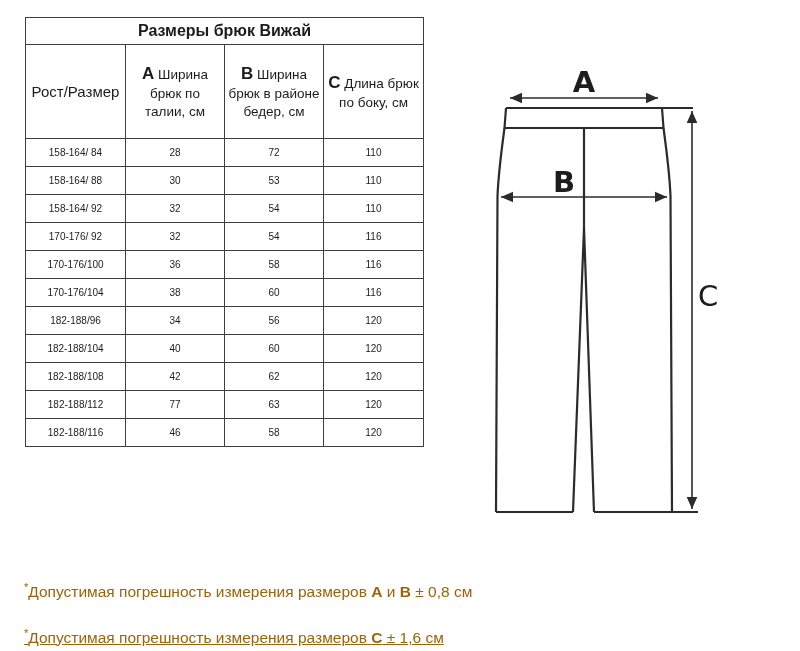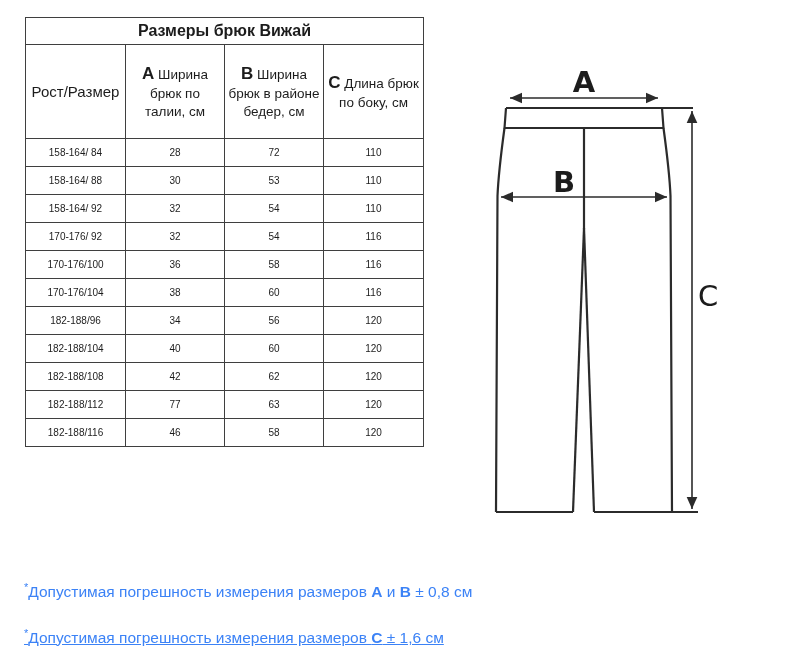--- a/index.html
+++ b/index.html
@@ -55,21 +55,21 @@
   tbody.data-rows td {
     height: 27px;
     font-size: 10px;
   }
 
   
   .footnote {
     position: absolute;
     left: 24px;
     font-size: 15.5px;
-    color: #3b82f6;
+    color: #a16207;
     white-space: pre-wrap;
   }
   .footnote sup {
     font-size: 11px;
     vertical-align: super;
     line-height: 0;
   }
   .footnote b { font-weight: bold; }
   #footnote-ab { top: 567px; }
   #footnote-c  { top: 613px; text-decoration: underline; }

